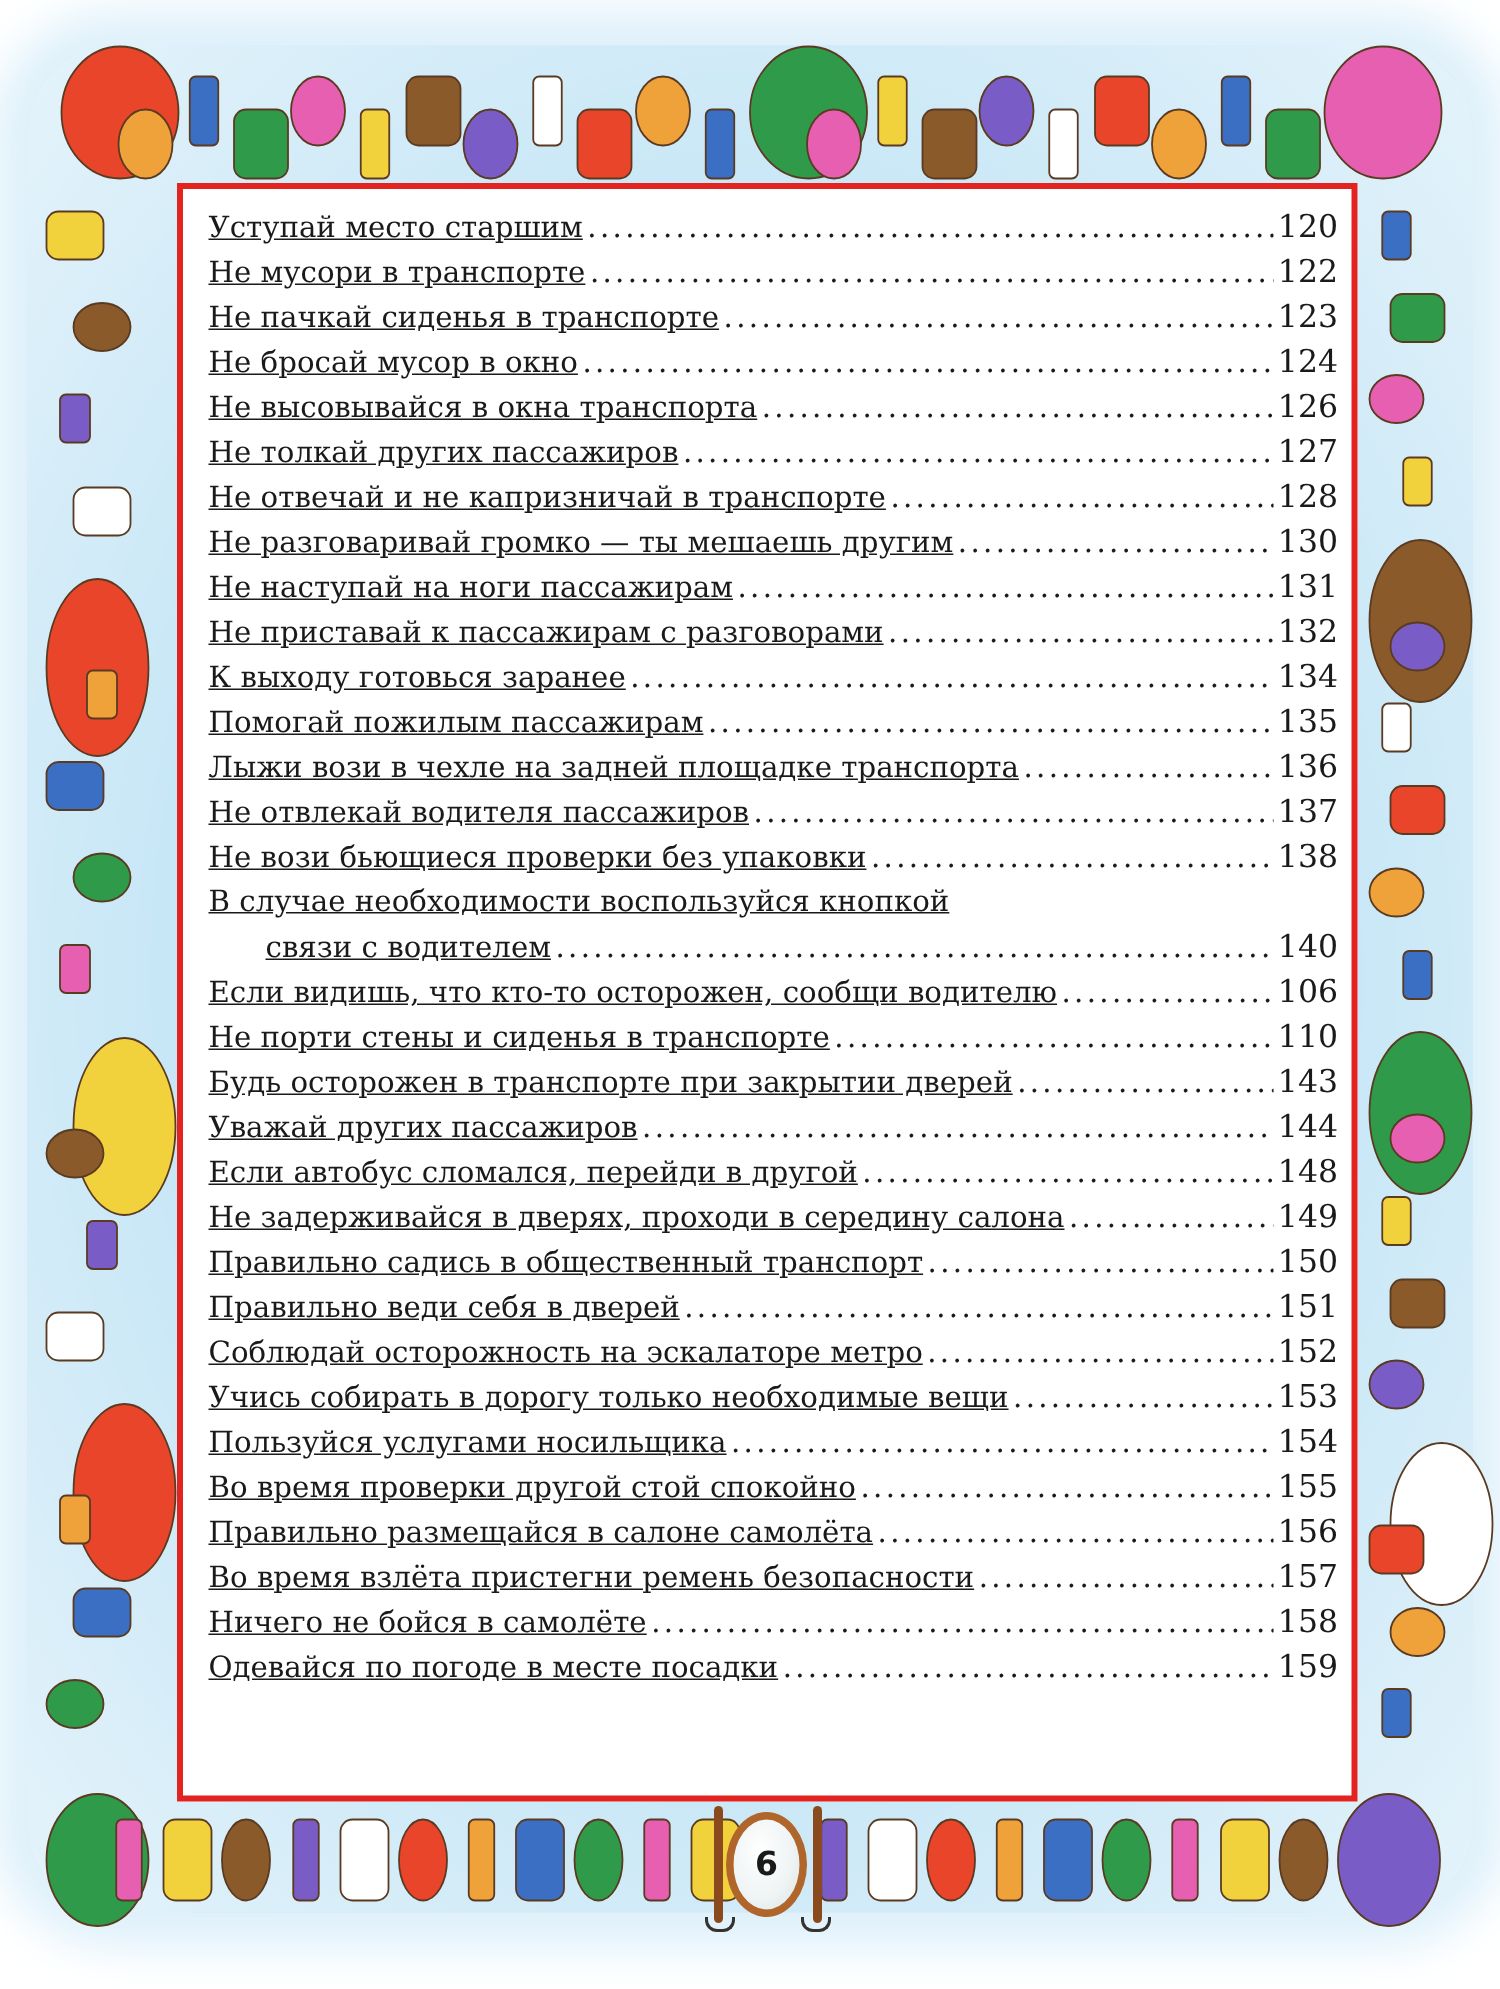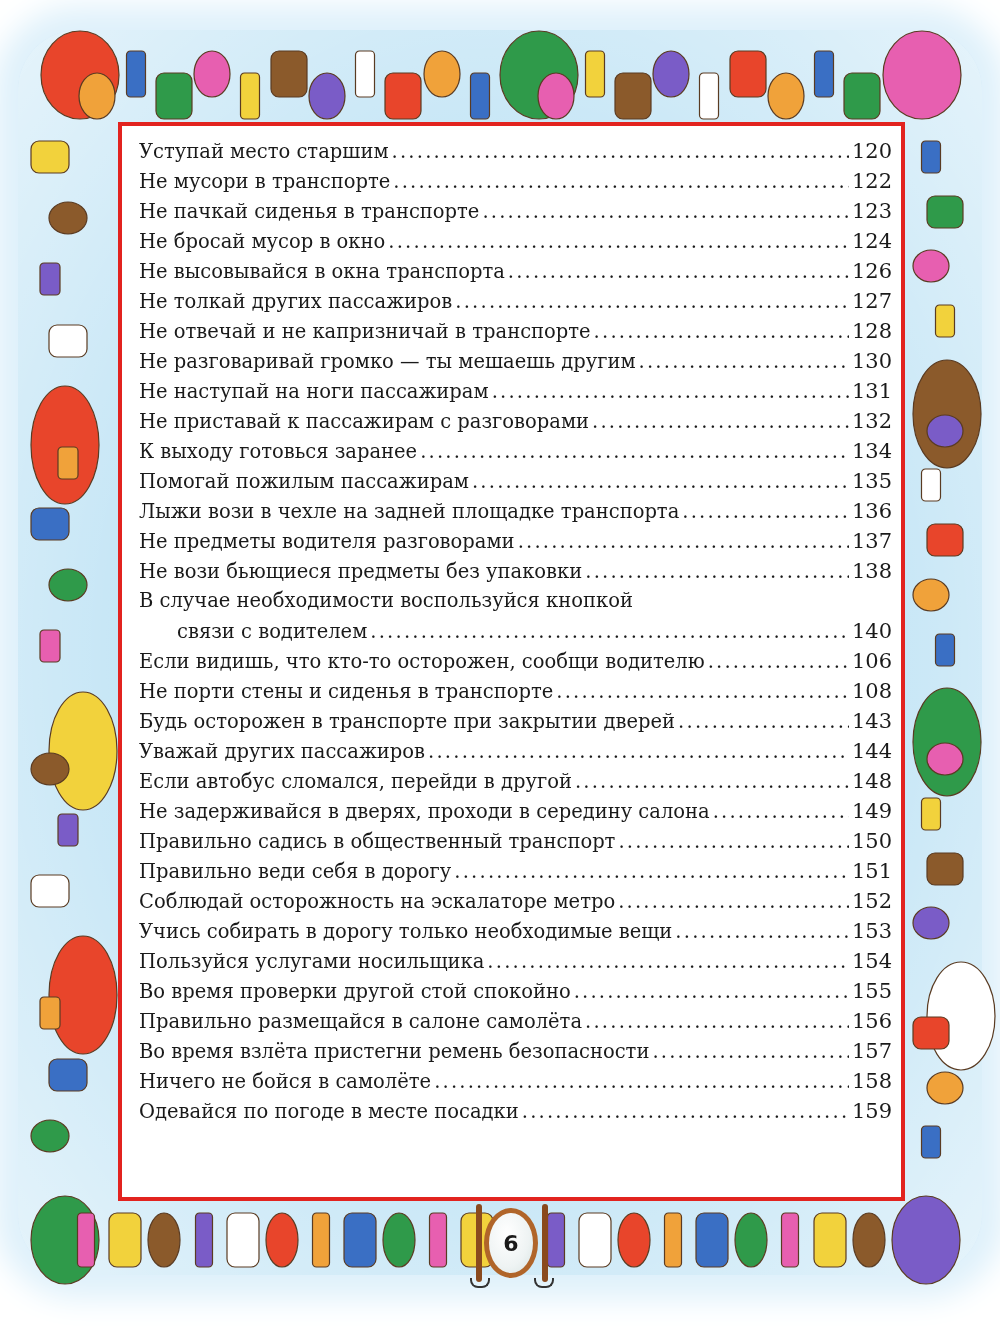--- a/index.html
+++ b/index.html
@@ -33,21 +33,21 @@
     .toc {
       position: absolute; left: 17px; top: 10px; width: 753px;
       margin: 0; padding: 0; list-style: none;
     }
     .toc-row {
       display: flex; align-items: baseline;
       height: 30px; line-height: 30px;
       font-size: 19.5px; color: #1a1a1a;
       white-space: nowrap;
     }
-    .toc-row .title { flex: 0 0 auto; }
+    .toc-row .title { flex: 0 0 auto; text-decoration: underline; }
     .toc-row .leader {
       flex: 1 1 auto; overflow: hidden; margin: 0 3px;
       letter-spacing: 2.2px; color: #1a1a1a;
     }
     .toc-row .leader::before {
       content: "..................................................................................................................................................................";
     }
     .toc-row .page { flex: 0 0 auto; font-size: 21px; }
     .toc-row.indent .title { padding-left: 38px; }
 
@@ -551,46 +551,46 @@
         <span class="title">Помогай пожилым пассажирам</span>
         <span class="leader"></span>
         <span class="page">135</span>
       </li>
       <li class="toc-row">
         <span class="title">Лыжи вози в чехле на задней площадке транспорта</span>
         <span class="leader"></span>
         <span class="page">136</span>
       </li>
       <li class="toc-row">
-        <span class="title">Не предметы водителя разговорами</span>
+        <span class="title">Не отвлекай водителя пассажиров</span>
         <span class="leader"></span>
         <span class="page">137</span>
       </li>
       <li class="toc-row">
-        <span class="title">Не вози бьющиеся предметы без упаковки</span>
+        <span class="title">Не вози бьющиеся проверки без упаковки</span>
         <span class="leader"></span>
         <span class="page">138</span>
       </li>
       <li class="toc-row first-line">
         <span class="title">В случае необходимости воспользуйся кнопкой</span>
       </li>
       <li class="toc-row indent">
         <span class="title">связи с водителем</span>
         <span class="leader"></span>
         <span class="page">140</span>
       </li>
       <li class="toc-row">
         <span class="title">Если видишь, что кто-то осторожен, сообщи водителю</span>
         <span class="leader"></span>
         <span class="page">106</span>
       </li>
       <li class="toc-row">
         <span class="title">Не порти стены и сиденья в транспорте</span>
         <span class="leader"></span>
-        <span class="page">108</span>
+        <span class="page">110</span>
       </li>
       <li class="toc-row">
         <span class="title">Будь осторожен в транспорте при закрытии дверей</span>
         <span class="leader"></span>
         <span class="page">143</span>
       </li>
       <li class="toc-row">
         <span class="title">Уважай других пассажиров</span>
         <span class="leader"></span>
         <span class="page">144</span>
@@ -604,21 +604,21 @@
         <span class="title">Не задерживайся в дверях, проходи в середину салона</span>
         <span class="leader"></span>
         <span class="page">149</span>
       </li>
       <li class="toc-row">
         <span class="title">Правильно садись в общественный транспорт</span>
         <span class="leader"></span>
         <span class="page">150</span>
       </li>
       <li class="toc-row">
-        <span class="title">Правильно веди себя в дорогу</span>
+        <span class="title">Правильно веди себя в дверей</span>
         <span class="leader"></span>
         <span class="page">151</span>
       </li>
       <li class="toc-row">
         <span class="title">Соблюдай осторожность на эскалаторе метро</span>
         <span class="leader"></span>
         <span class="page">152</span>
       </li>
       <li class="toc-row">
         <span class="title">Учись собирать в дорогу только необходимые вещи</span>

